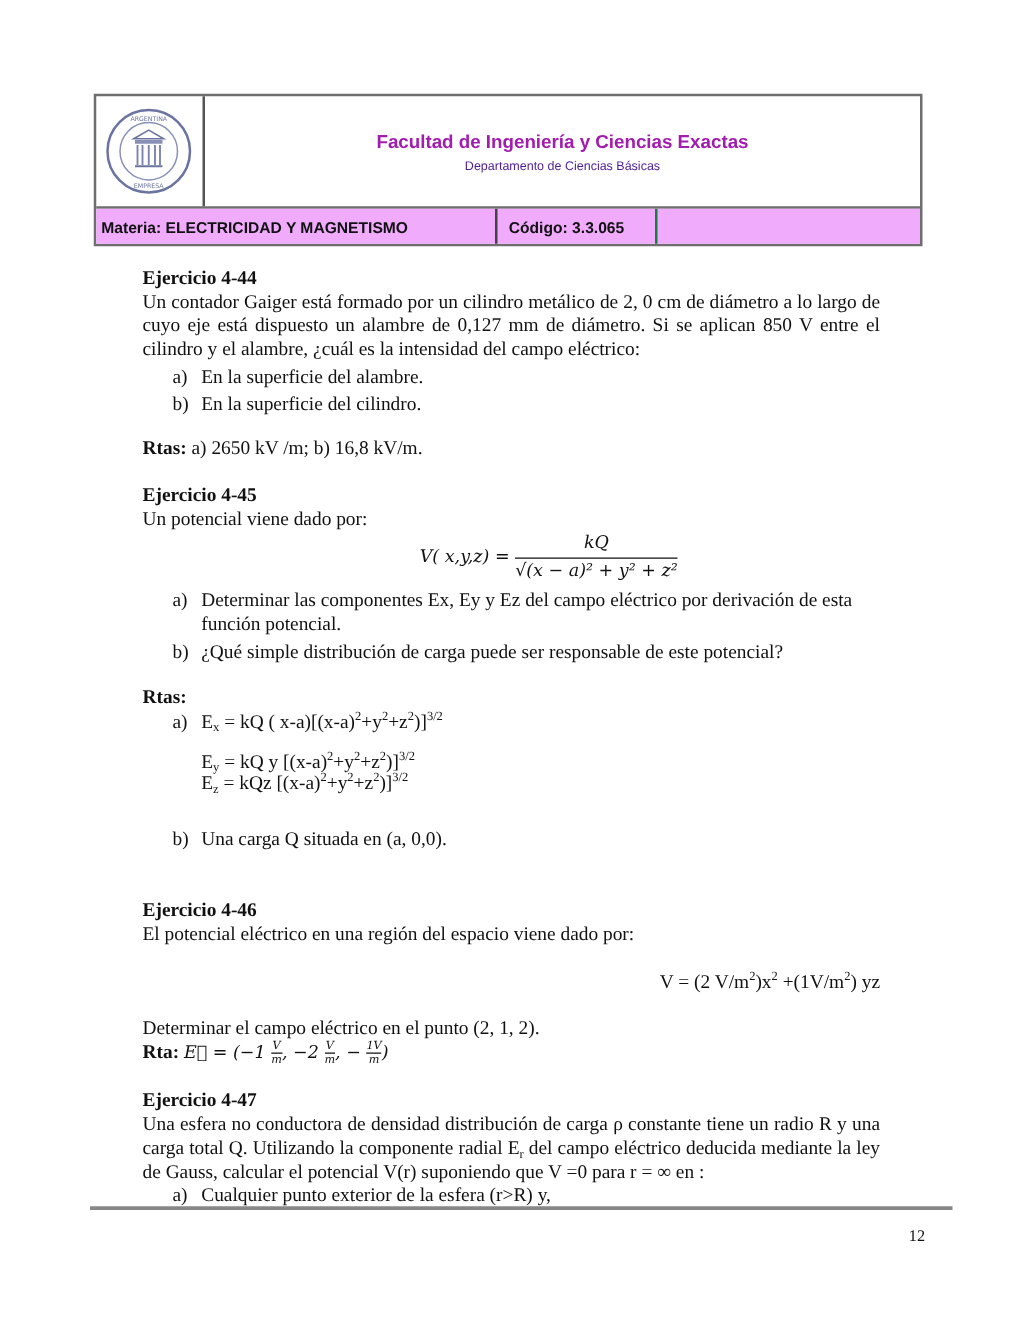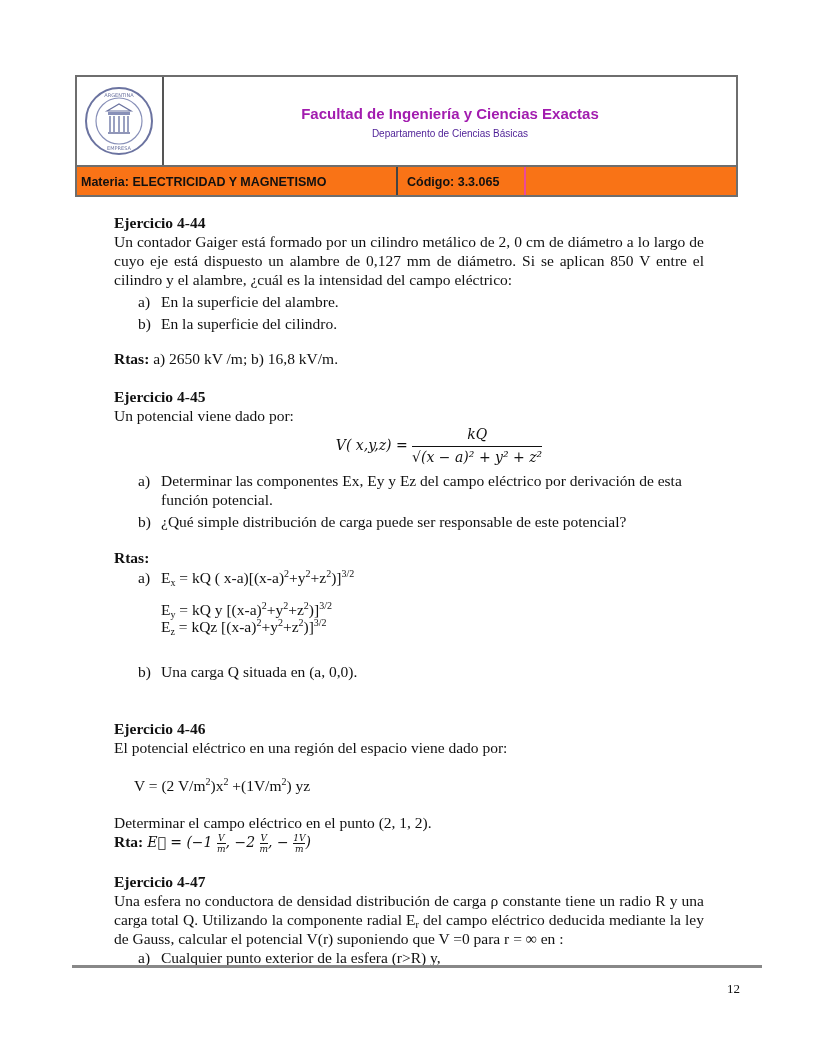--- a/index.html
+++ b/index.html
@@ -6,25 +6,25 @@
   body { width: 817px; height: 1057px; position: relative; overflow: hidden;
          font-family: "Liberation Serif", "DejaVu Serif", serif; color: #111; }
   .hdr { position: absolute; left: 75px; top: 75px; width: 663px; height: 122px;
          border: 2px solid #6e6e6e; box-sizing: border-box; background: #fff; }
   .hdr-top { position: absolute; left: 0; top: 0; right: 0; height: 88px; border-bottom: 2px solid #6e6e6e; }
   .logo-cell { position: absolute; left: 0; top: 0; width: 85px; height: 88px; border-right: 2px solid #555; }
   .title-cell { position: absolute; left: 87px; top: 0; right: 0; height: 88px; text-align: center;
                 font-family: "Liberation Sans", "DejaVu Sans", sans-serif; }
   .title-main { margin-top: 28px; font-size: 15px; font-weight: bold; color: #a21caf; }
   .title-sub { margin-top: 6px; font-size: 10px; color: #4c1d95; }
-  .hdr-bot { position: absolute; left: 0; top: 90px; right: 0; bottom: 0; background: #f97316;
+  .hdr-bot { position: absolute; left: 0; top: 90px; right: 0; bottom: 0; background: #f0abfc;
              font-family: "Liberation Sans", "DejaVu Sans", sans-serif; font-size: 12.5px; font-weight: bold; }
   .cell { position: absolute; top: 0; bottom: 0; line-height: 30px; padding-left: 4px; box-sizing: border-box; }
   .c1 { left: 0; width: 321px; border-right: 2px solid #444; }
-  .c2 { left: 323px; width: 126px; border-right: 2px solid #ec4899; padding-left: 7px; }
+  .c2 { left: 323px; width: 126px; border-right: 2px solid #15803d; padding-left: 7px; }
   .c3 { left: 451px; right: 0; }
   .content { position: absolute; left: 114px; top: 213px; width: 590px; font-size: 15.5px; line-height: 19px; }
   .ex-title { font-weight: bold; }
   .just { text-align: justify; text-align-last: auto; }
   .item { position: relative; padding-left: 47px; margin-top: 3px; }
   .item .lbl { position: absolute; left: 24px; top: 0; }
   .rtas { font-weight: bold; }
   .formula { text-align: center; font-style: italic; font-family: "DejaVu Serif", serif; font-size: 14px; }
   .frac { display: inline-block; vertical-align: middle; text-align: center; }
   .frac .num { display: block; border-bottom: 1px solid #111; padding: 0 4px 2px; }
@@ -114,21 +114,21 @@
     </div>
     <div class="item" style="margin-top:27px">
       <span class="lbl">b)</span>
       <span>Una carga Q situada en (a, 0,0).</span>
     </div>
   </div>
 
   <div style="margin-top:38px">
     <div class="ex-title">Ejercicio 4-46</div>
     <div>El potencial eléctrico en una región del espacio viene dado por:</div>
-    <div style="text-align:left; margin-top:19px; margin-left:20px">
+    <div style="text-align:right; margin-top:19px; margin-left:20px">
       <span>V = (2 V/m</span><sup>2</sup><span>)x</span><sup>2</sup><span> +(1V/m</span><sup>2</sup><span>) yz</span>
     </div>
     <div style="margin-top:18px">Determinar el campo eléctrico en el  punto (2, 1, 2).</div>
     <div>
       <span class="rtas">Rta:</span>
       <span style="font-family:'DejaVu Serif',serif; font-size:14px; font-style:italic">
         <span>E⃗ = (−1</span>
         <span class="small-frac"><span class="n">V</span><span>m</span></span><span>, −2</span>
         <span class="small-frac"><span class="n">V</span><span>m</span></span><span>, −</span>
         <span class="small-frac"><span class="n">1V</span><span>m</span></span><span>)</span>

